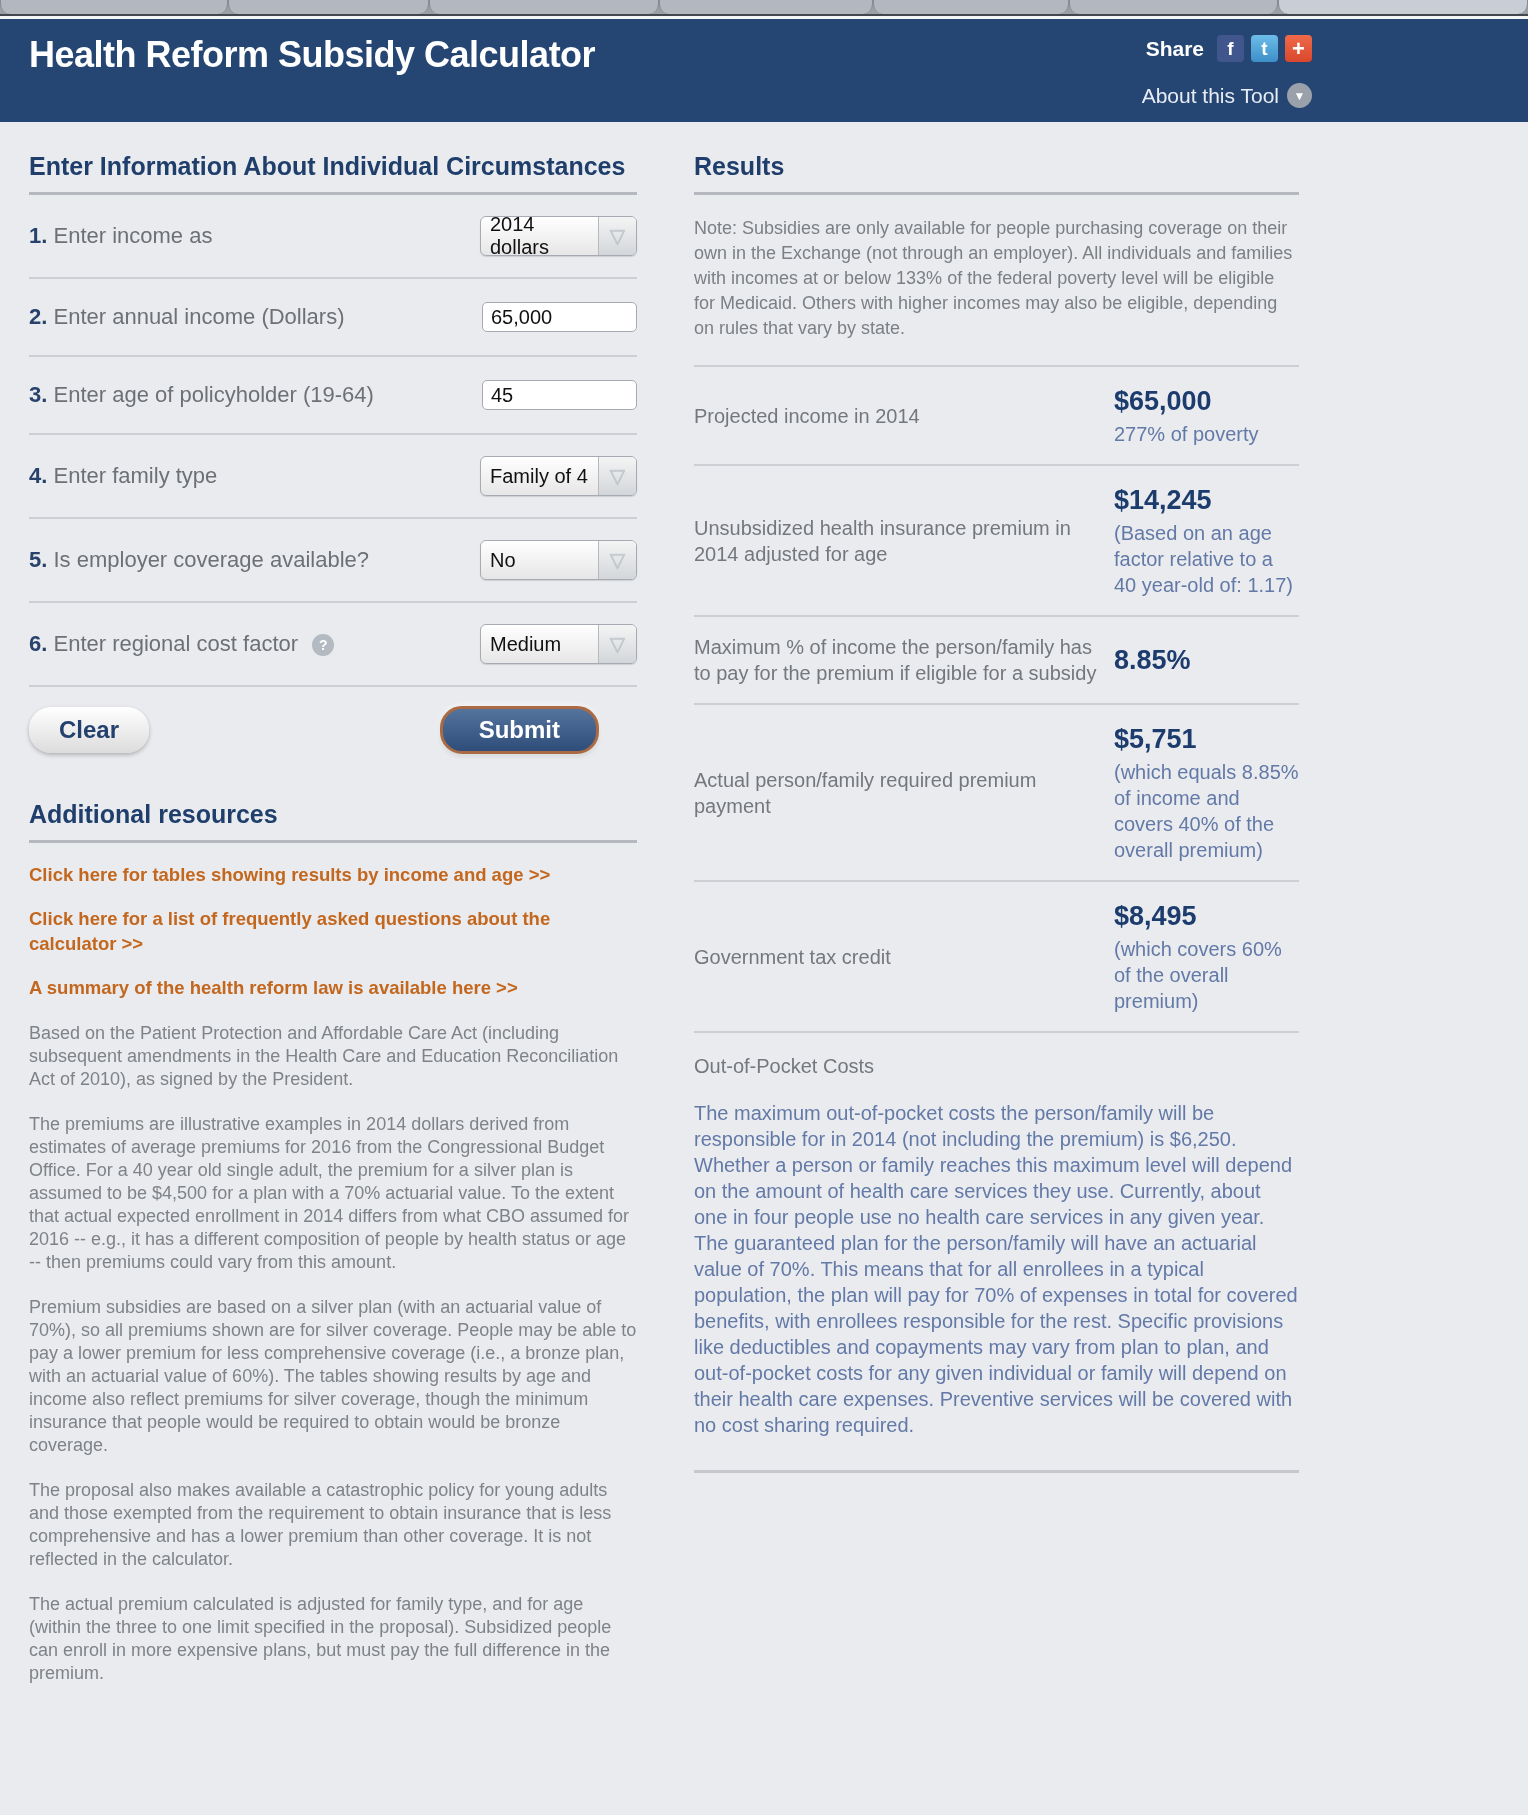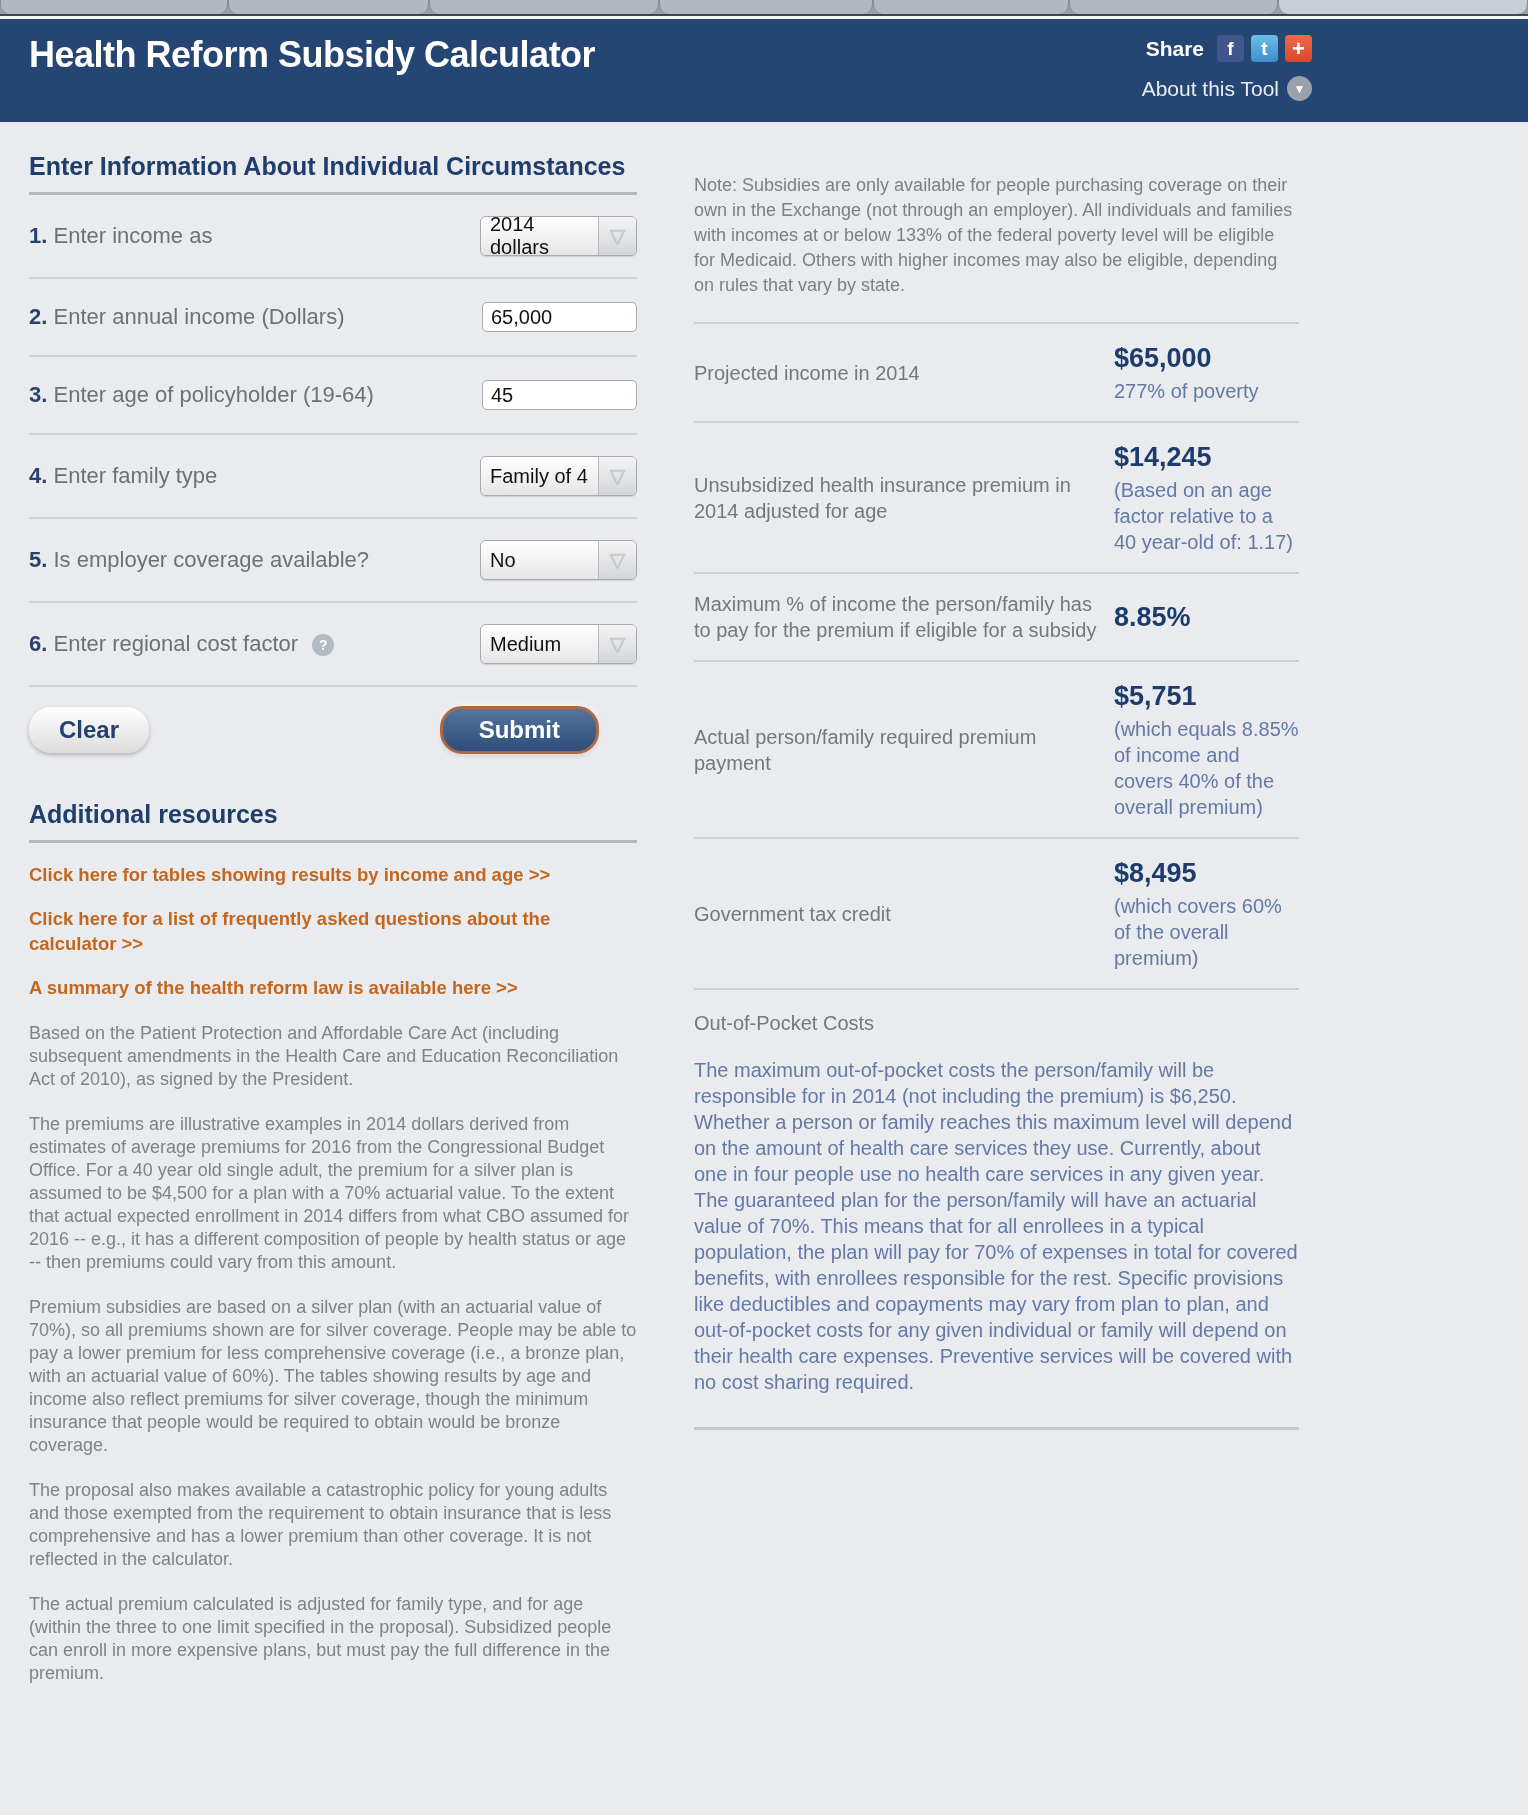--- a/index.html
+++ b/index.html
@@ -24,21 +24,21 @@
   .header-inner { width:1283px; margin-left:29px; position:relative; height:100%; }
   .app-title { color:#ffffff; font-size:36px; font-weight:bold; padding-top:15px; letter-spacing:-0.5px; }
   .app-subtitle { color:#aebdd3; font-size:21px; margin-top:6px; }
   .share-row { position:absolute; top:16px; right:0; display:flex; align-items:center; gap:7px; }
   .share-label { color:#ffffff; font-size:21px; font-weight:bold; margin-right:6px; }
   .s-icon { width:27px; height:27px; border-radius:4px; color:#fff; font-weight:bold;
             display:flex; align-items:center; justify-content:center; font-size:19px; }
   .s-fb { background:#41568c; }
   .s-tw { background:linear-gradient(#6cbde8,#3d8fc9); }
   .s-plus { background:linear-gradient(#ef6a4a,#d9472c); font-size:22px; }
-  .about-row { position:absolute; top:57px; right:0; display:flex; align-items:center; gap:8px; }
+  .about-row { position:absolute; top:64px; right:0; display:flex; align-items:center; gap:8px; }
   .about-label { color:#e8edf5; font-size:21px; }
   .about-icon { width:25px; height:25px; border-radius:50%; background:#9ba1ab; color:#fff;
                 display:flex; align-items:center; justify-content:center; font-size:12px; }
 
   
   .main { display:flex; margin-left:29px; padding-top:30px; }
   .col-left { width:608px; }
   .col-right { width:605px; margin-left:57px; }
 
   .section-head { color:#1f3e6c; font-size:25px; font-weight:bold;
@@ -208,20 +208,21 @@
     </div>
 
     <p class="note-para">Based on the Patient Protection and Affordable Care Act (including subsequent amendments in the Health Care and Education Reconciliation Act of 2010), as signed by the President.</p>
     <p class="note-para">The premiums are illustrative examples in 2014 dollars derived from estimates of average premiums for 2016 from the Congressional Budget Office. For a 40 year old single adult, the premium for a silver plan is assumed to be $4,500 for a plan with a 70% actuarial value. To the extent that actual expected enrollment in 2014 differs from what CBO assumed for 2016 -- e.g., it has a different composition of people by health status or age -- then premiums could vary from this amount.</p>
     <p class="note-para">Premium subsidies are based on a silver plan (with an actuarial value of 70%), so all premiums shown are for silver coverage. People may be able to pay a lower premium for less comprehensive coverage (i.e., a bronze plan, with an actuarial value of 60%). The tables showing results by age and income also reflect premiums for silver coverage, though the minimum insurance that people would be required to obtain would be bronze coverage.</p>
     <p class="note-para">The proposal also makes available a catastrophic policy for young adults and those exempted from the requirement to obtain insurance that is less comprehensive and has a lower premium than other coverage. It is not reflected in the calculator.</p>
     <p class="note-para">The actual premium calculated is adjusted for family type, and for age (within the three to one limit specified in the proposal). Subsidized people can enroll in more expensive plans, but must pay the full difference in the premium.</p>
   </div>
 
   <div class="col-right">
+    <div class="section-head">Results</div>
     <div class="results-note">Note: Subsidies are only available for people purchasing coverage on their own in the Exchange (not through an employer). All individuals and families with incomes at or below 133% of the federal poverty level will be eligible for Medicaid. Others with higher incomes may also be eligible, depending on rules that vary by state.</div>
 
     <div class="result-row">
       <div class="result-label">Projected income in 2014</div>
       <div class="result-value">
         <div class="rv-big">$65,000</div>
         <div class="rv-sub">277% of poverty</div>
       </div>
     </div>
 

